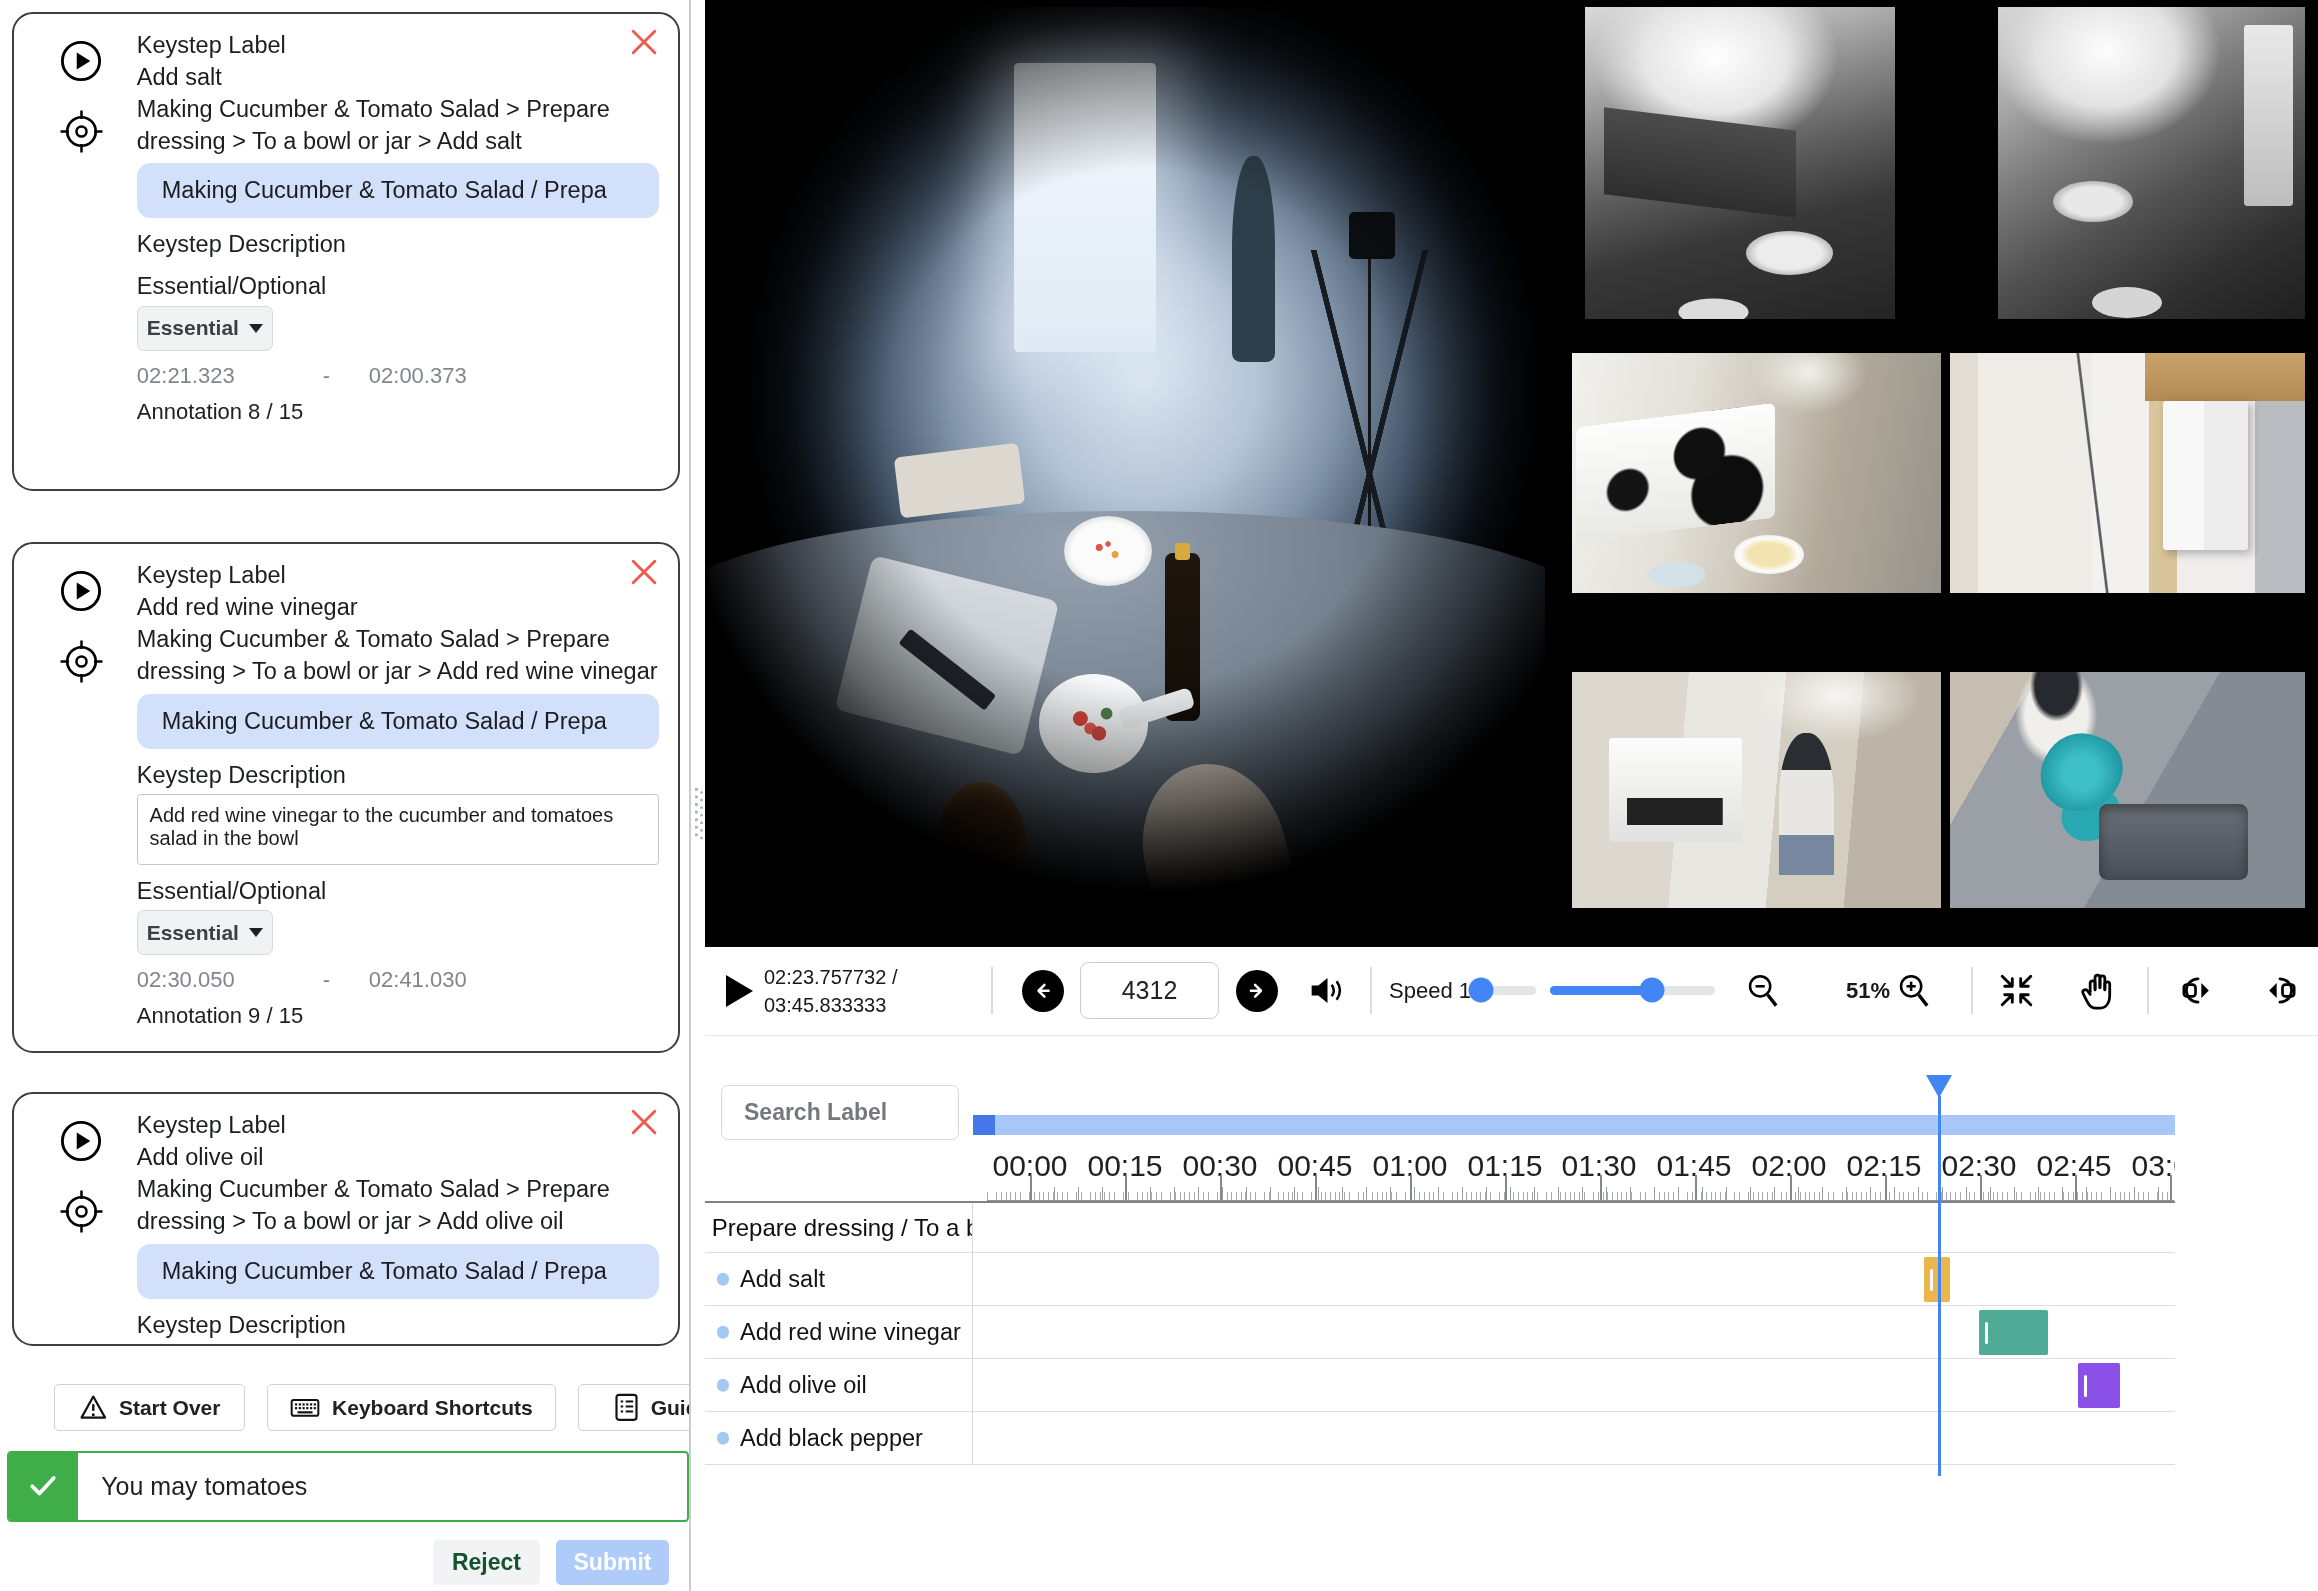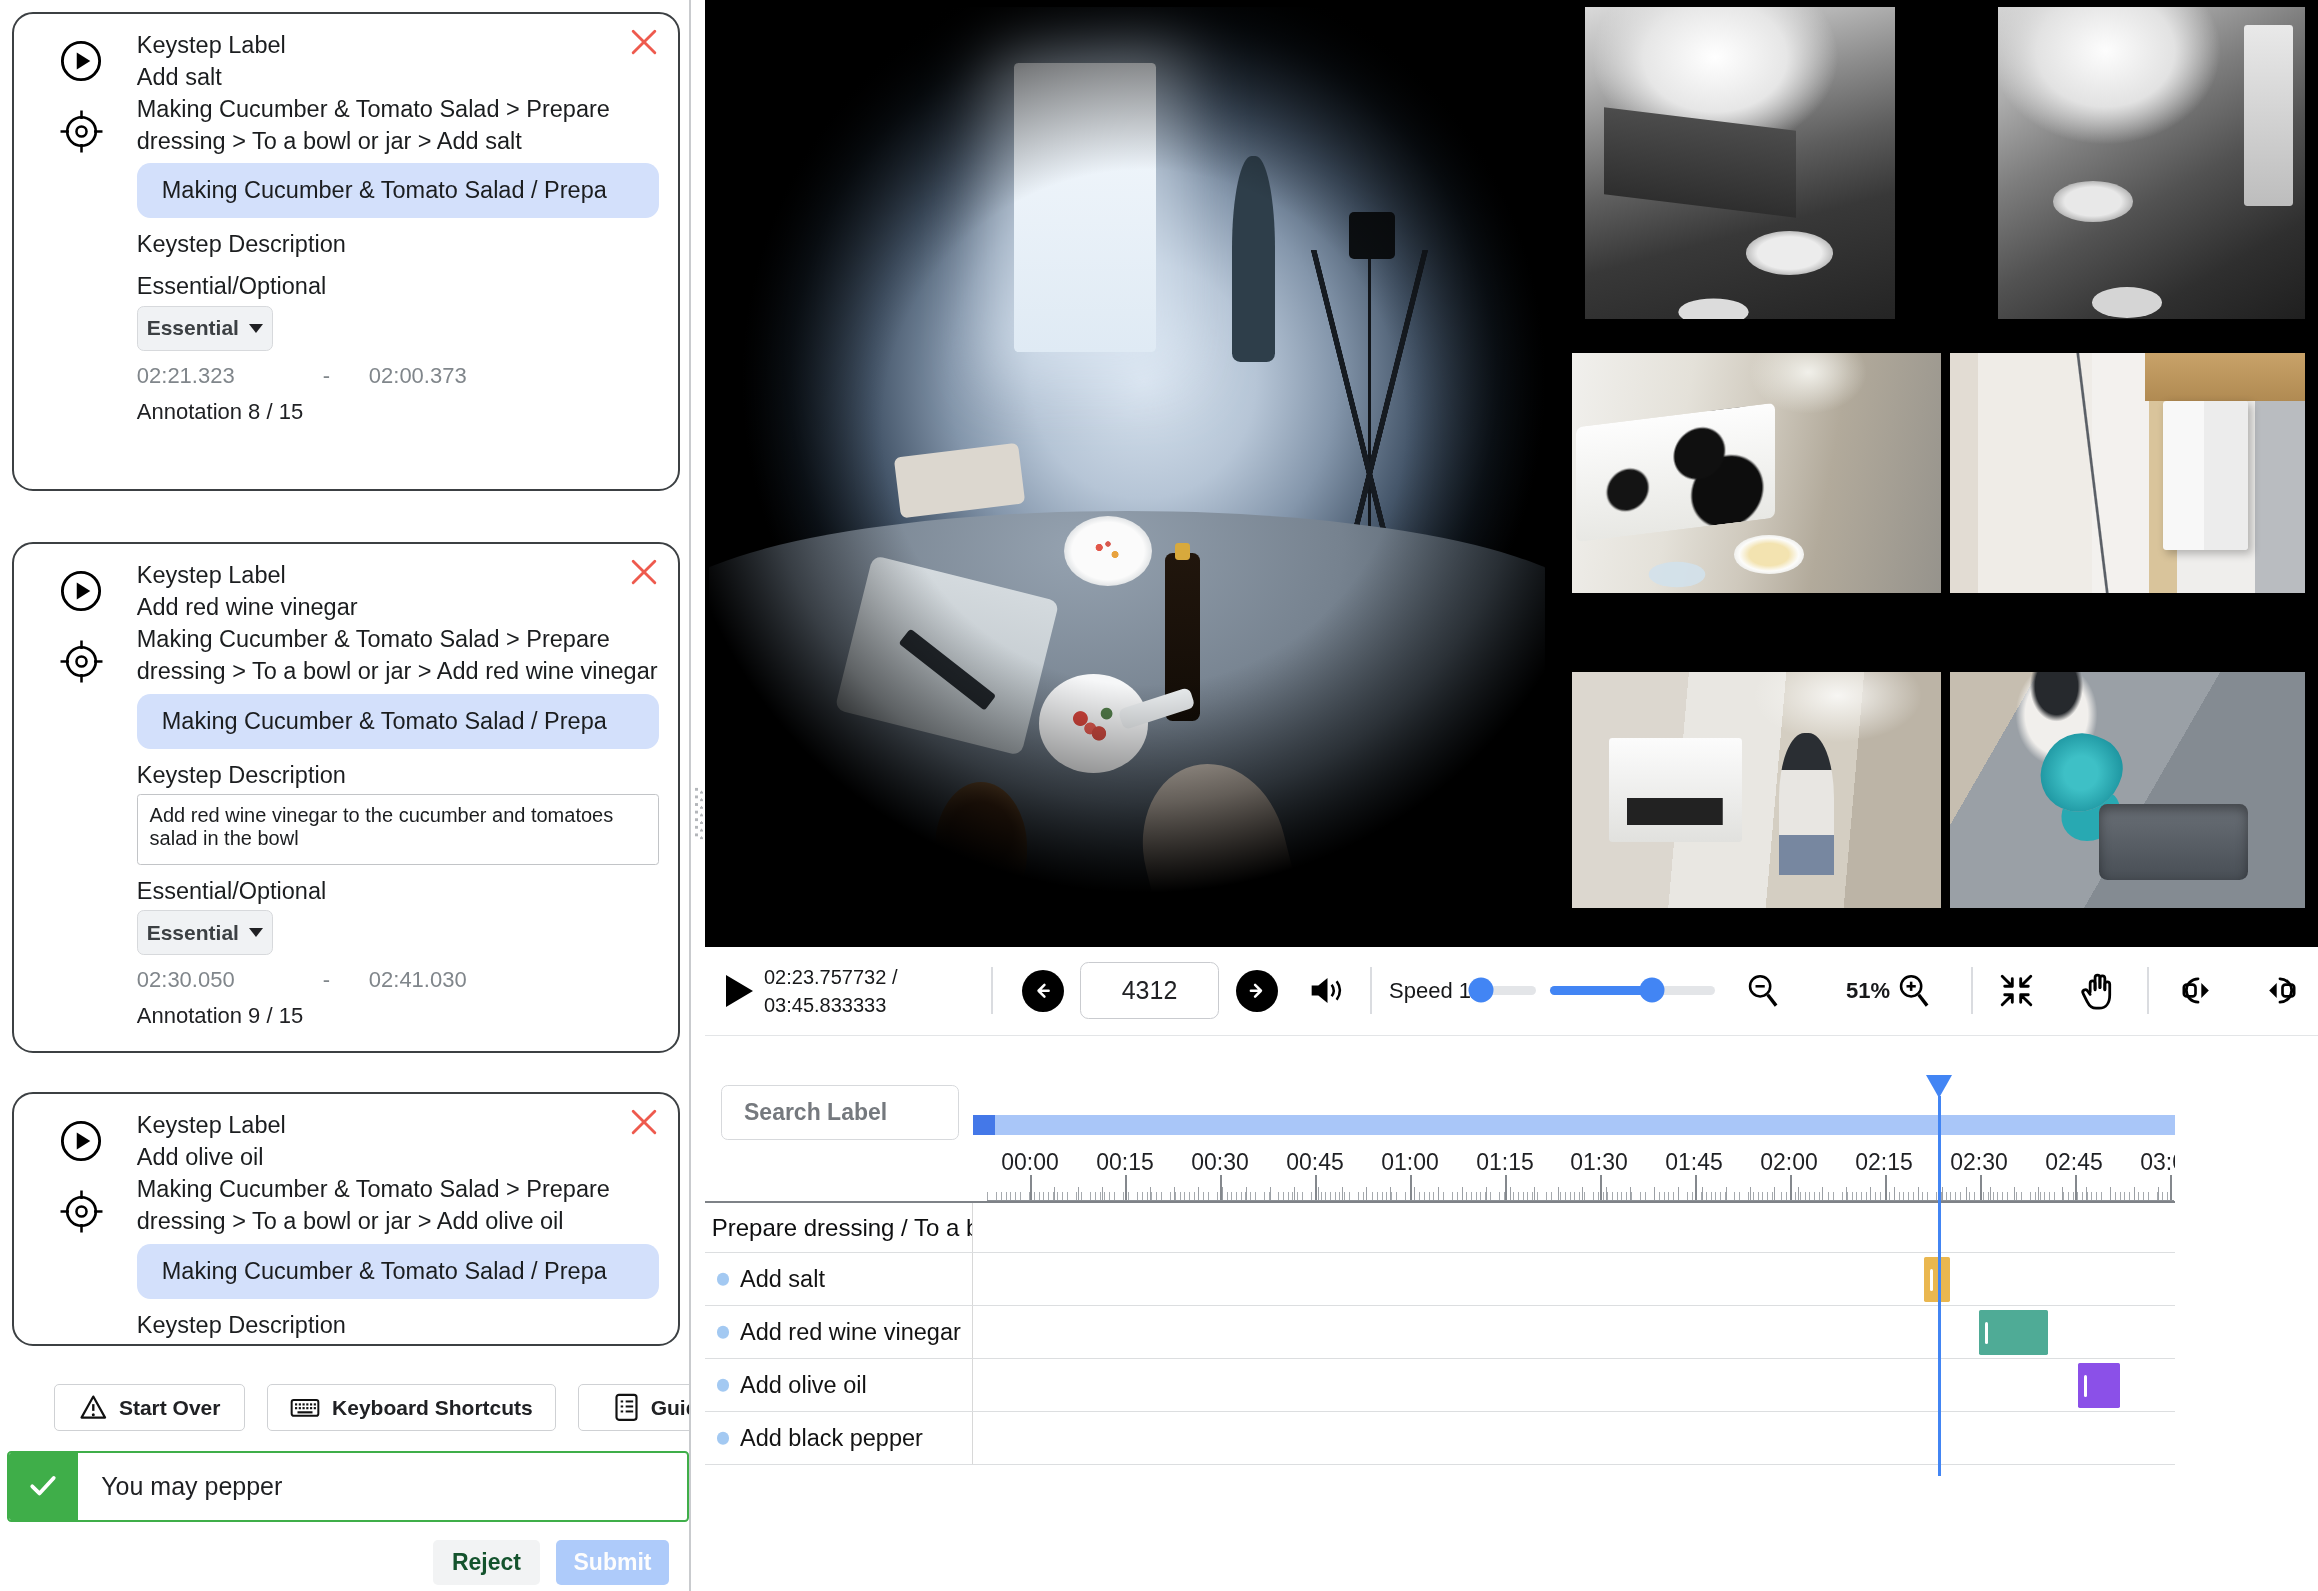--- a/index.html
+++ b/index.html
@@ -134,21 +134,21 @@
   .pct { font-size:22px; color:#17181a; }
   .ic-btn { cursor:pointer; display:flex; align-items:center; justify-content:center; }
 
   
   .timeline { position:absolute; left:705px; top:1036px; width:1613px; height:555px; background:#fff; }
   .search-box { position:absolute; left:16px; top:49px; width:238px; height:55px; border:1.7px solid #d7d9dc; border-radius:6.7px; font-size:23px; padding:0 22px; font-family:inherit; color:#202124;font-weight:bold; }
   .search-box::placeholder { color:#75797e; }
   .band { position:absolute; left:268px; top:79px; width:1202px; height:20px; background:#a9c6f8; cursor:pointer; }
   .band .band-head { position:absolute; left:0; top:0; width:22px; height:20px; background:#4478e8; }
   .ruler-labels { position:absolute; left:268px; top:113px; width:1202px; height:30px; overflow:hidden; }
-  .ruler-labels span { position:absolute; top:0; transform:translateX(-50%); font-size:23px; color:#1f2023; white-space:nowrap; }
+  .ruler-labels span { position:absolute; top:0; transform:translateX(-50%); font-size:30px; color:#1f2023; white-space:nowrap; }
   .ruler { position:absolute; left:282px; top:139px; width:1187px; height:27px; border-bottom:2.5px solid #8d9196; overflow:hidden;
     background-image:
       repeating-linear-gradient(to right, #84888d 0 1.7px, transparent 1.7px 95px),
       repeating-linear-gradient(to right, #9b9fa4 0 1.3px, transparent 1.3px 24px),
       repeating-linear-gradient(to right, #a6aaae 0 0.8px, transparent 0.8px 4.7px);
     background-size: 1187px 25px, 1187px 13.4px, 1187px 8.4px;
     background-position: 43px bottom, 43px bottom, 0.3px bottom;
     background-repeat:no-repeat; cursor:pointer; }
   .ttable { position:absolute; left:0; top:165px; width:1470px; border-top:2.5px solid #7e8287; }
   .trow { position:relative; width:1470px; border-bottom:1.3px solid #dcdee0; }
@@ -339,21 +339,21 @@
         </svg>
       <span>Guide</span>
     </div>
 
     <div class="proceed-box">
       <div class="proceed-check">
         <svg width="34" height="28.6" viewBox="0 0 28 24">
             <polyline points="5,12 11,18 23,5" fill="none" stroke="#fff" stroke-width="3.2" stroke-linecap="round" stroke-linejoin="round"></polyline>
           </svg>
       </div>
-      <div class="proceed-text">You may pepper</div>
+      <div class="proceed-text">You may tomatoes</div>
     </div>
 
     <button class="btn-reject">Reject</button>
     <button class="btn-submit">Submit</button>
   </div>
 
   <div class="v-divider">
     <div class="grip"></div>
   </div>
 

